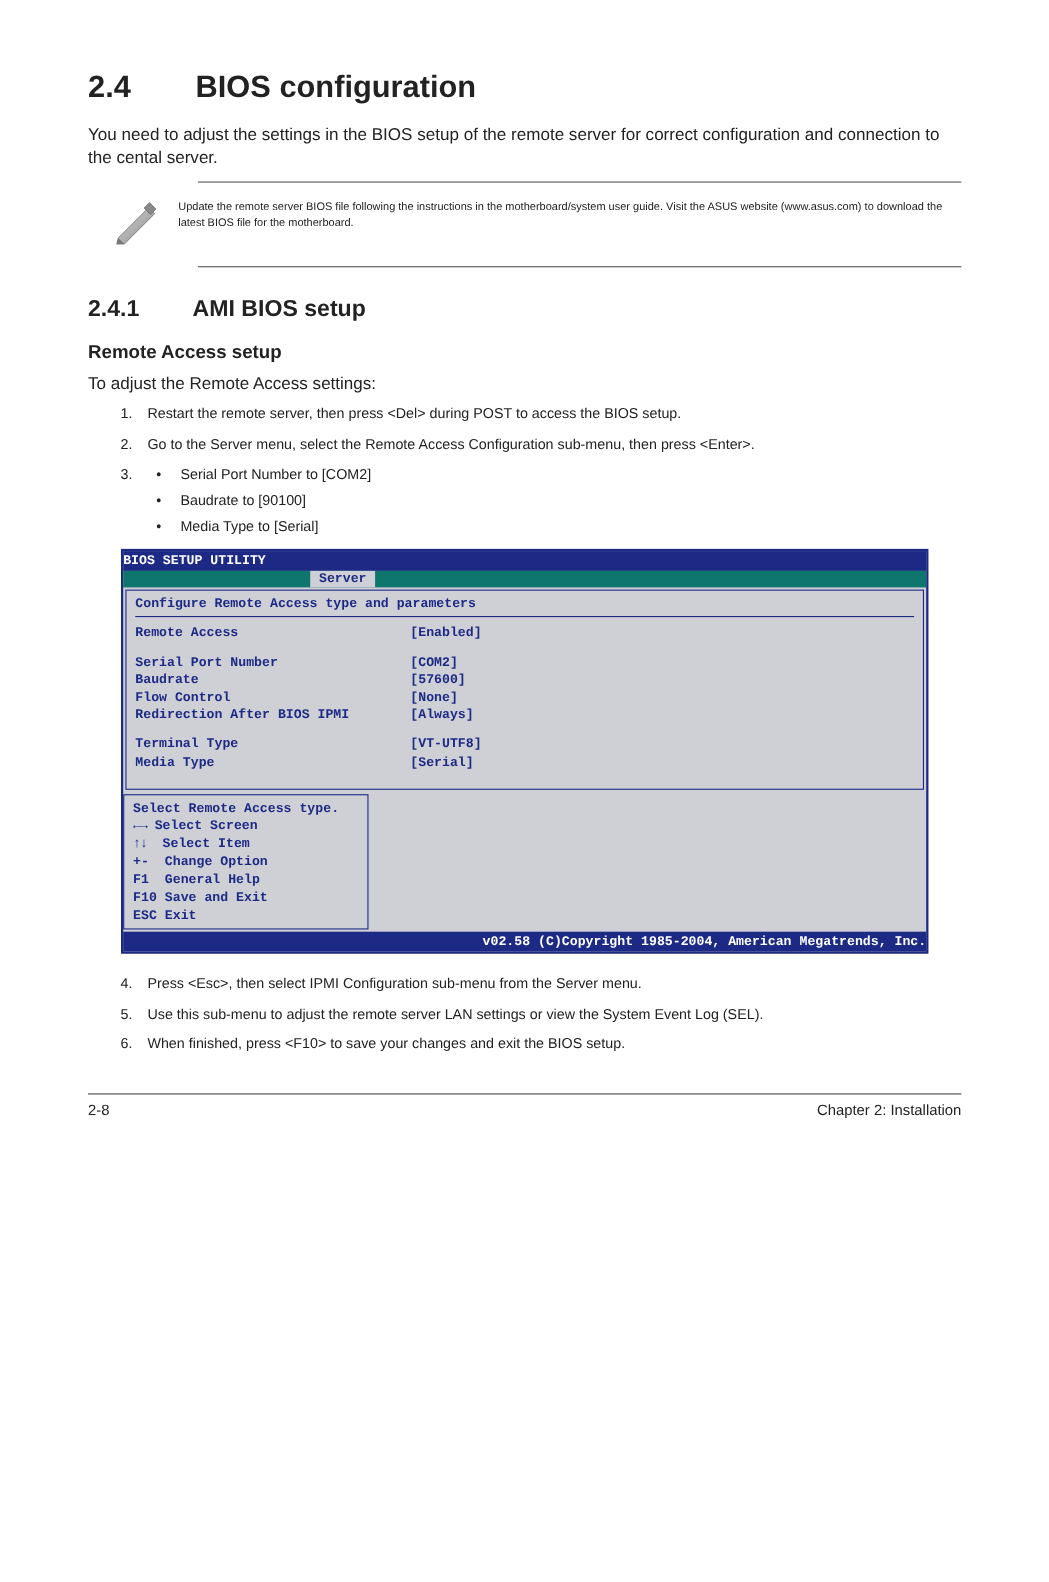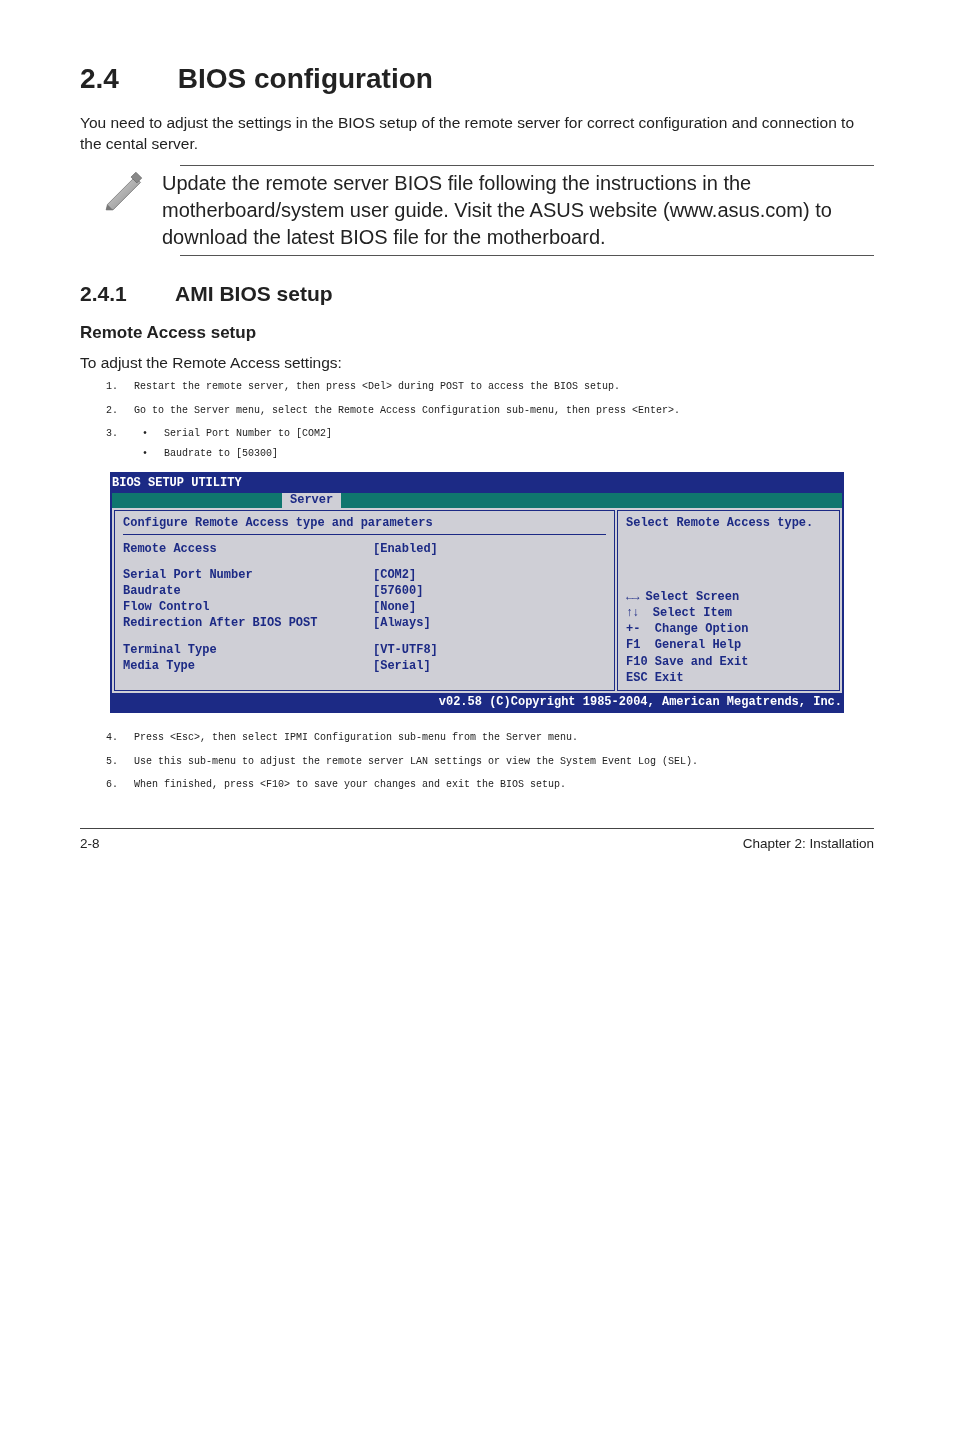--- a/index.html
+++ b/index.html
@@ -19,23 +19,23 @@
   h1 .numspan { display: inline-block; min-width: 90px; }
   .intro {
     font-size: 15.5px;
     margin-bottom: 10px;
   }
   .notebox {
     display: flex;
     align-items: flex-start;
     border-top: 1px solid #555;
     border-bottom: 1px solid #555;
-    padding: 4px 0;
+    padding: 16px 0;
     margin: 8px 0 24px 100px;
-    font-size: 20px;
+    font-size: 10px;
   }
   .notebox .noteicon {
     width: 48px;
     flex: 0 0 48px;
     margin-right: 14px;
     margin-left: -80px;
     display:flex;
     align-items:flex-start;
     justify-content:center;
   }
@@ -51,23 +51,22 @@
     font-weight: bold;
     margin: 0 0 8px 0;
   }
   .para {
     font-size: 15.5px;
     margin: 0 0 6px 0;
   }
   ol.steps {
     list-style: decimal;
     padding-left: 44px;
-    font-size: 10px;
+    font-size: 13px;
     margin: 4px 0 4px 0;
-    font-family: Liberation Mono, monospace;
   }
   ol.steps > li { padding-left: 10px; margin-bottom: 10px; }
   ul.bullets {
     list-style: none;
     padding-left: 30px;
     margin: 8px 0 12px 0;
   }
   ul.bullets li::before {
     content: "•";
     display: inline-block;
@@ -100,20 +99,21 @@
     padding-left: 170px;
   }
   .bios-tab {
     background: #cfcfd6;
     color: #1c2a85;
     padding: 0 8px;
     line-height: 15px;
   }
   .bios-body {
     display: flex;
+    flex-direction: column;
   }
   .bios-left {
     flex: 1;
     border: 1px solid #1c2a85;
     margin: 2px;
     padding: 4px 8px 16px 8px;
     font-weight: bold;
   }
   .bios-left .heading { border-bottom: 1px solid #1c2a85; padding-bottom: 3px; margin-bottom: 6px; }
   .bios-right {
@@ -182,21 +182,22 @@
 <h3>Remote Access setup</h3>
 
 <p class="para">To adjust the Remote Access settings:</p>
 
 <ol class="steps">
   <li>Restart the remote server, then press &lt;Del&gt; during POST to access the BIOS setup.</li>
   <li>Go to the Server menu, select the Remote Access Configuration sub-menu, then press &lt;Enter&gt;.</li>
   <li>
     <ul class="bullets">
       <li>Serial Port Number to [COM2]</li>
-      <li>Baudrate to [50300]</li>
+      <li>Baudrate to [90100]</li>
+      <li>Media Type to [Serial]</li>
     </ul>
   </li>
 </ol>
 
 <div class="bios-wrap">
   <div class="bios-title">BIOS SETUP UTILITY</div>
   <div class="bios-tabrow">
     <span class="bios-tab">Server</span>
   </div>
   <div class="bios-body">
@@ -213,21 +214,21 @@
       </div>
       <div class="bios-row">
         <span class="label">Baudrate</span>
         <span class="value">[57600]</span>
       </div>
       <div class="bios-row">
         <span class="label">Flow Control</span>
         <span class="value">[None]</span>
       </div>
       <div class="bios-row">
-        <span class="label">Redirection After BIOS POST</span>
+        <span class="label">Redirection After BIOS IPMI</span>
         <span class="value">[Always]</span>
       </div>
       <div style="height:10px"></div>
       <div class="bios-row">
         <span class="label">Terminal Type</span>
         <span class="value">[VT-UTF8]</span>
       </div>
       <div class="bios-row">
         <span class="label">Media Type</span>
         <span class="value">[Serial]</span>

